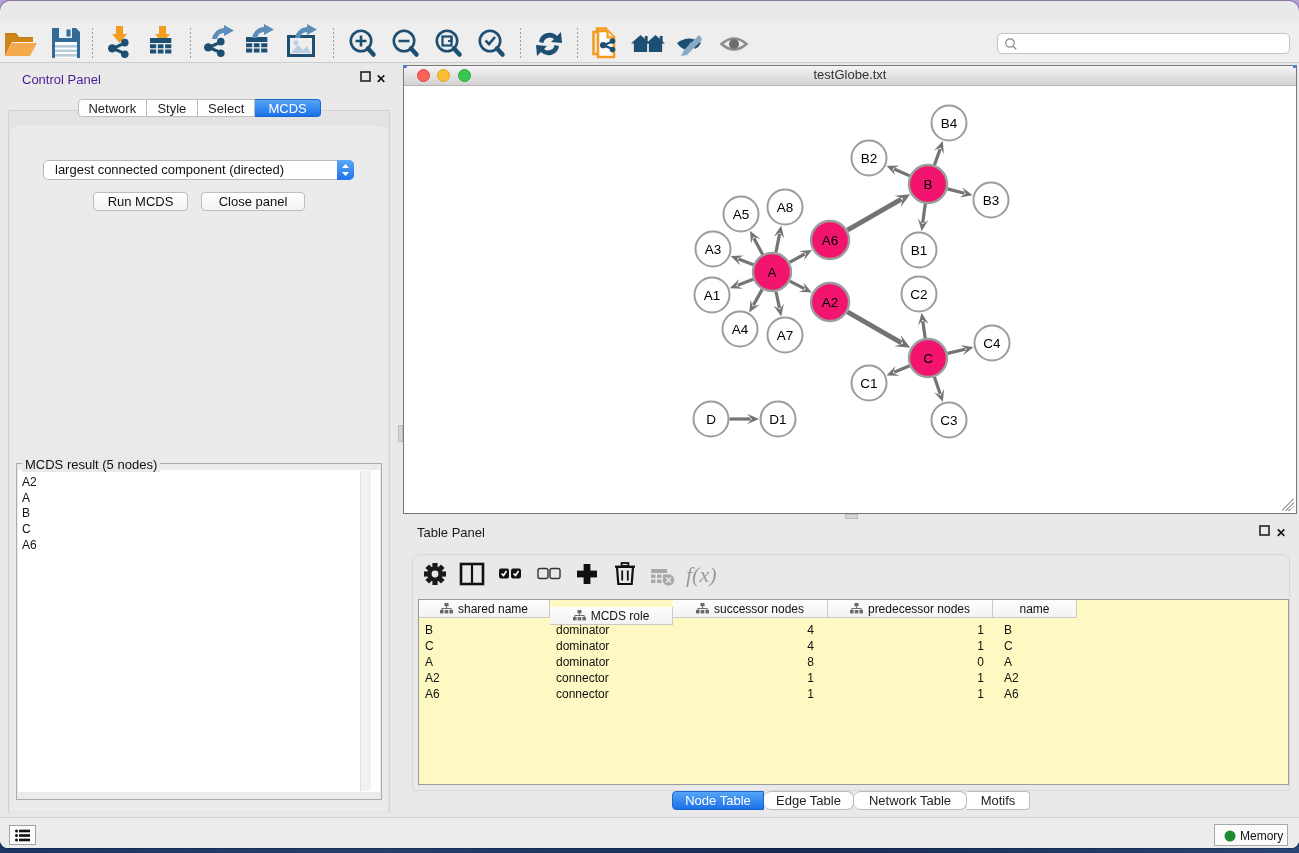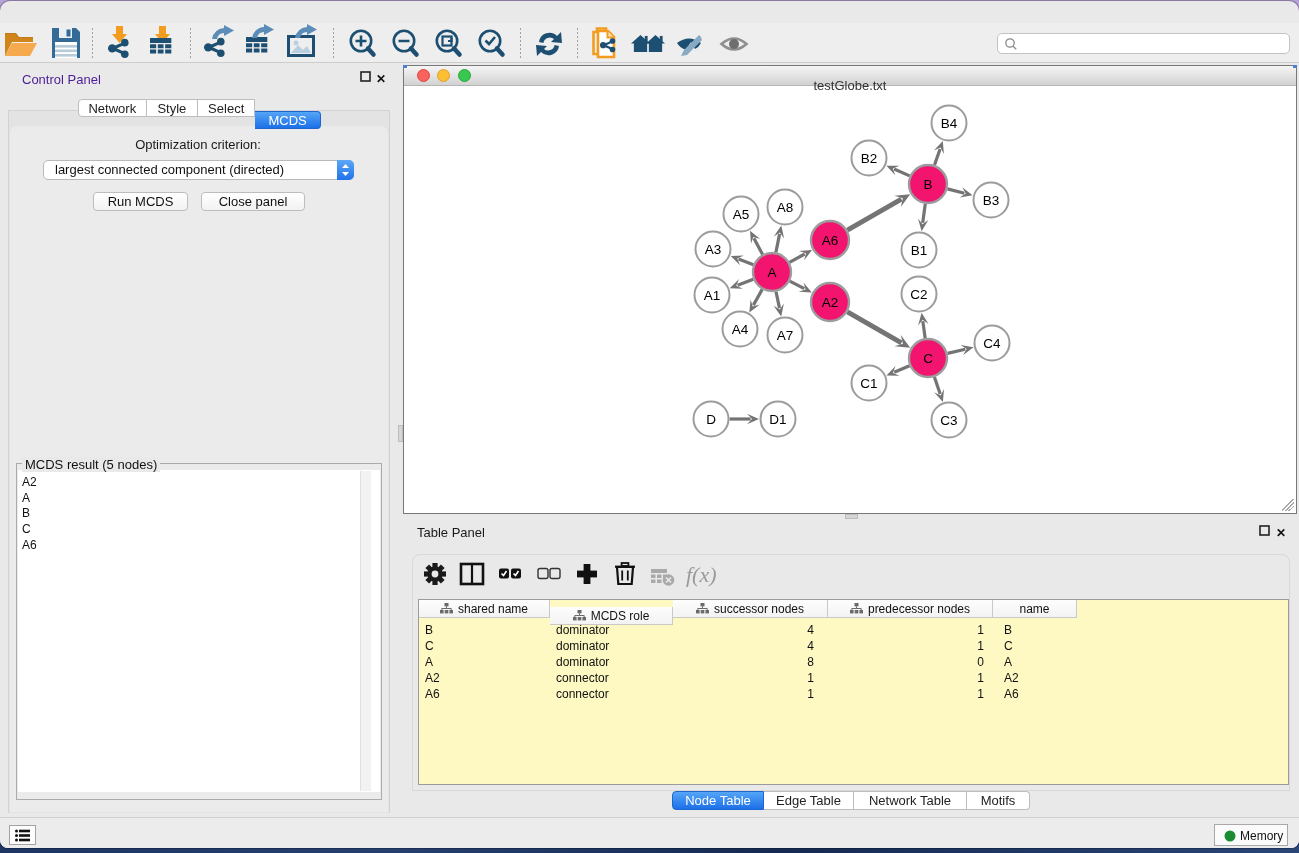--- a/index.html
+++ b/index.html
@@ -31,32 +31,32 @@
 #closebtn{left:201px;top:191px;width:104px;}
 #fieldset{left:16px;top:462px;width:366px;height:337px;border:1px solid #ababab;}
 #legend{left:22px;top:456px;background:#e9e9e9;padding:0 3px;font-size:13px;color:#111;}
 #mlist{left:18px;top:469px;width:362px;height:322px;background:#fff;font-size:12px;color:#111;padding-top:5px;}
 #mlist div{height:15.7px;padding-left:4px;line-height:15.7px;}
 #mscroll{left:360px;top:470px;width:11px;height:320px;background:#f2f2f2;border-left:1px solid #e0e0e0;}
 
 #nw{left:403px;top:64px;width:894px;height:449px;background:#fff;border:1px solid #787878;}
 #nw-tb{left:0;top:0;width:892px;height:20px;background:linear-gradient(#f5f5f5,#d2d2d2);border-bottom:1px solid #b5b5b5;}
 .tl2{width:13px;height:13px;border-radius:50%;top:3px;}
-#nw-title{width:892px;text-align:center;top:12px;font-size:13px;color:#333;}
+#nw-title{width:892px;text-align:center;top:1px;font-size:13px;color:#333;}
 #grip{right:2px;bottom:2px;width:12px;height:12px;background:linear-gradient(135deg,transparent 45%,#aaa 45%,#aaa 52%,transparent 52%,transparent 60%,#aaa 60%,#aaa 67%,transparent 67%,transparent 75%,#aaa 75%,#aaa 82%,transparent 82%);}
 
 #tp-title{left:417px;top:524px;font-size:13px;color:#1a1a1a;}
 #tp-inner{left:412px;top:553px;width:878px;height:237px;background:#e9e9e9;border:1px solid #d8d8d8;border-radius:8px 8px 0 0;}
 #tbl{left:418px;top:598px;width:871px;height:186px;background:#fef9c3;border:1px solid #9b9b9b;}
 .th{top:0;height:18px;background:linear-gradient(#fdfdfd,#f3f3f3);border-right:1px solid #c9c9c9;border-bottom:1px solid #c9c9c9;font-size:12px;color:#111;text-align:center;line-height:18px;}
 .trow{font-size:12px;color:#111;height:16px;}
 .td{position:absolute;white-space:nowrap;}
 
 #bt-tabs{left:672px;top:790px;width:358px;}
-.tab2{height:19px;line-height:18px;}
+.tab2{height:19px;line-height:18px;border-radius:7px;}
 
 #statusbar{left:0px;top:816px;width:1299px;height:31px;border-top:1px solid #d0d0d0;background:#ececec;}
 #listbtn{left:9px;top:824px;width:27px;height:20px;background:#fdfdfd;border:1px solid #a2a2a2;}
 #membtn{left:1214px;top:823px;width:74px;height:22px;background:#fbfbfb;border:1px solid #a8a8a8;font-size:12px;color:#111;}
 svg text{font-family:"Liberation Sans",sans-serif;}
 </style></head>
 <body>
 <div class="abs" id="deskbot"></div>
 <div class="abs" id="win">
   <div class="abs" id="toolbar">
@@ -187,23 +187,22 @@
   <div class="abs panehdr-ic" style="left:360px;top:70px;"><svg width="11" height="11" viewBox="0 0 11 11">
         <rect x="1" y="1" width="9" height="9" fill="none" stroke="#222" stroke-width="1.6"></rect>
       </svg></div>
   <div class="abs panehdr-ic" style="left:376px;top:71px;font-weight:bold;">✕</div>
   <div class="abs" id="cp-outer"></div>
   <div class="abs" id="cp-inner"></div>
   <div class="abs tabbar" id="cp-tabs">
     <div class="tab first" style="width:72px;">Network</div>
     <div class="tab" style="width:54px;">Style</div>
     <div class="tab" style="width:60px;">Select</div>
-    <div class="tab sel last" style="width:69px;margin-top:12px;">MCDS</div>
-  </div>
-  <div class="abs" id="optlabel">Optimization criterion:</div>
+    <div class="tab sel last" style="width:69px;">MCDS</div>
+  </div>
   <div class="abs" id="dropdown">largest connected component (directed)
     <div class="abs" id="ddcap"><svg width="17" height="20" viewBox="0 0 17 20">
           <path d="M5 8 L8.5 4 L12 8 Z" fill="#fff"></path>
           <path d="M5 12 L8.5 16 L12 12 Z" fill="#fff"></path>
         </svg></div>
   </div>
   <div class="abs btn" id="runbtn">Run MCDS</div>
   <div class="abs btn" id="closebtn">Close panel</div>
   <div class="abs" id="fieldset"></div>
   <div class="abs" id="mlist">

